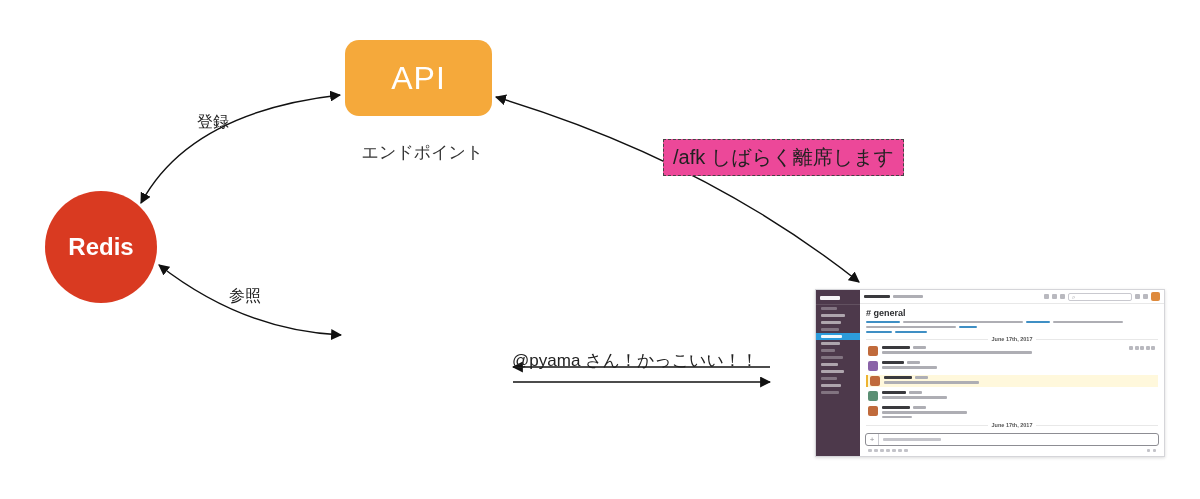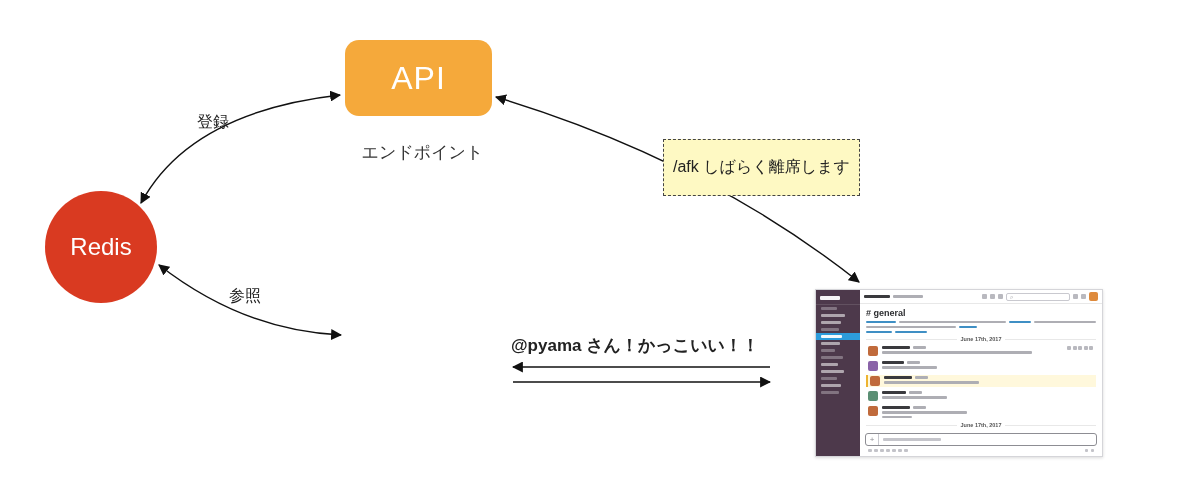--- a/index.html
+++ b/index.html
@@ -4,41 +4,41 @@
 <style>
   * { margin: 0; padding: 0; box-sizing: border-box; }
   html, body { background: #ffffff; }
   body { font-family: "Liberation Sans", "DejaVu Sans", sans-serif; color: #2b2b2b; }
   .canvas { position: relative; width: 1200px; height: 499px; background: #ffffff; overflow: hidden; }
 
   svg.arrows { position: absolute; left: 0; top: 0; }
   .arrow { stroke: #111111; stroke-width: 1.4; fill: none; }
 
   
-  .node { position: absolute; display: flex; align-items: center; justify-content: center; color: #ffffff; }
+  .node { position: absolute; display: flex; align-items: center; justify-content: center; color: #ffffff; font-weight: bold; }
   .node-api { left: 345px; top: 40px; width: 147px; height: 76px; background: #F5A93B; border-radius: 14px; font-size: 32px; font-weight: 400; letter-spacing: 1px; }
   .node-redis { left: 45px; top: 191px; width: 112px; height: 112px; background: #D93A21; border-radius: 50%; font-size: 24px; }
   .node-bot { left: 345px; top: 331px; width: 148px; height: 82px; background: #2E9AF7; border-radius: 16px; font-size: 24px; }
 
   .caption { position: absolute; text-align: center; font-size: 17px; color: #333333; line-height: 1.65; }
   .caption-api { left: 325px; top: 139px; width: 195px; }
   .caption-bot { left: 330px; top: 431px; width: 180px; }
 
   .edge-label { position: absolute; font-size: 16px; color: #222222; }
   .label-register { left: 197px; top: 112px; }
   .label-reference { left: 229px; top: 286px; }
 
-  .afk-box { position: absolute; left: 663px; top: 139px; padding: 17px 9px; border: 1.5px dashed #444444; background: #fef9c3; font-size: 16px; color: #222222; white-space: nowrap; }
+  .afk-box { position: absolute; left: 663px; top: 139px; padding: 4px 9px; border: 1.5px dashed #444444; background: #ec4899; font-size: 20px; color: #222222; white-space: nowrap; }
 
   .msg-label { position: absolute; text-align: center; font-size: 17px; color: #222222; white-space: nowrap; }
-  .msg-to-bot { left: 500px; top: 334px; width: 270px; font-weight: bold; }
+  .msg-to-bot { left: 500px; top: 349px; width: 270px; }
   .msg-from-bot { left: 505px; top: 391px; width: 255px; }
 
   
-  .slack { position: absolute; left: 815px; top: 289px; width: 288px; height: 168px; display: flex; background: #ffffff; border: 1px solid #d5d5d9; box-shadow: 0 1px 3px rgba(0,0,0,.15); font-family: "Liberation Sans", sans-serif; }
+  .slack { position: absolute; left: 815px; top: 289px; width: 350px; height: 168px; display: flex; background: #ffffff; border: 1px solid #d5d5d9; box-shadow: 0 1px 3px rgba(0,0,0,.15); font-family: "Liberation Sans", sans-serif; }
   .sl-side { width: 44px; background: #4D394B; flex-shrink: 0; padding-top: 2px; }
   .sl-team { height: 13px; border-bottom: 1px solid rgba(255,255,255,.12); display: flex; align-items: center; padding-left: 4px; }
   .sl-item { height: 7px; display: flex; align-items: center; padding-left: 5px; }
   .sl-item.active { background: #2D9CDB; }
   .wbar { height: 2.5px; border-radius: 1px; background: rgba(255,255,255,.55); }
   .wbar.dim { background: rgba(255,255,255,.3); }
   .wbar.bright { background: rgba(255,255,255,.95); }
 
   .sl-main { flex: 1; display: flex; flex-direction: column; min-width: 0; }
   .sl-header { height: 14px; border-bottom: 1px solid #e8e8e8; display: flex; align-items: center; padding: 0 4px; gap: 3px; flex-shrink: 0; }

